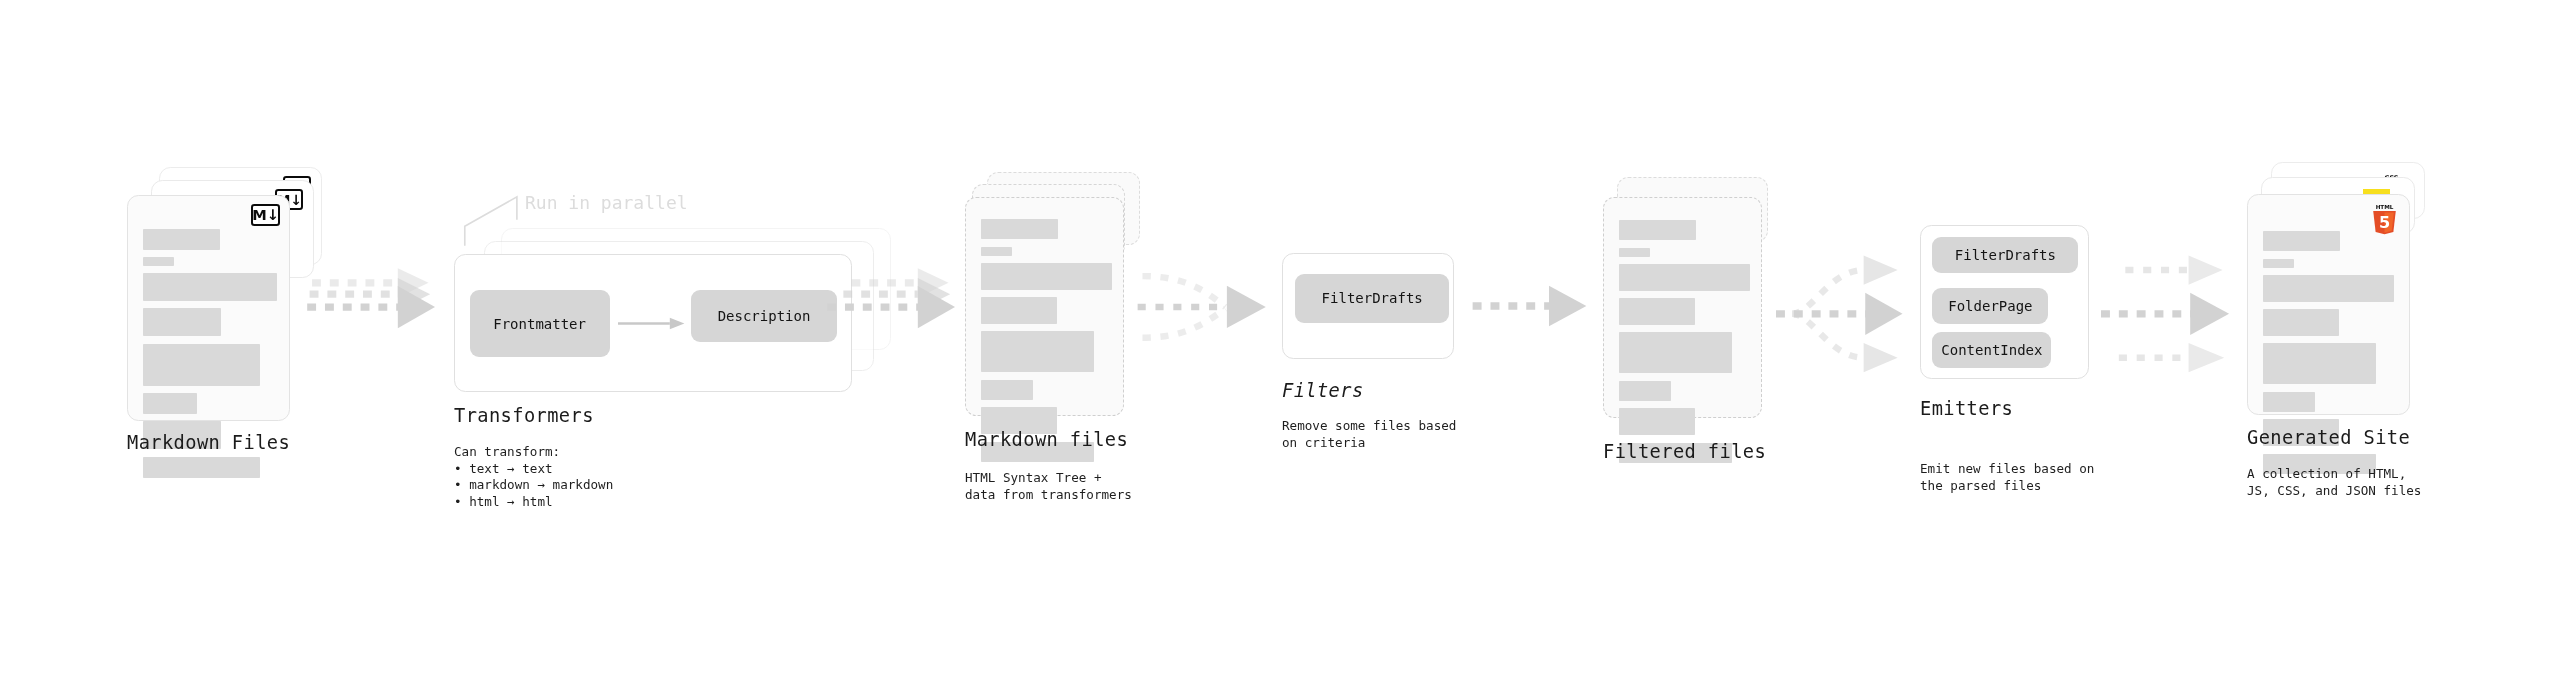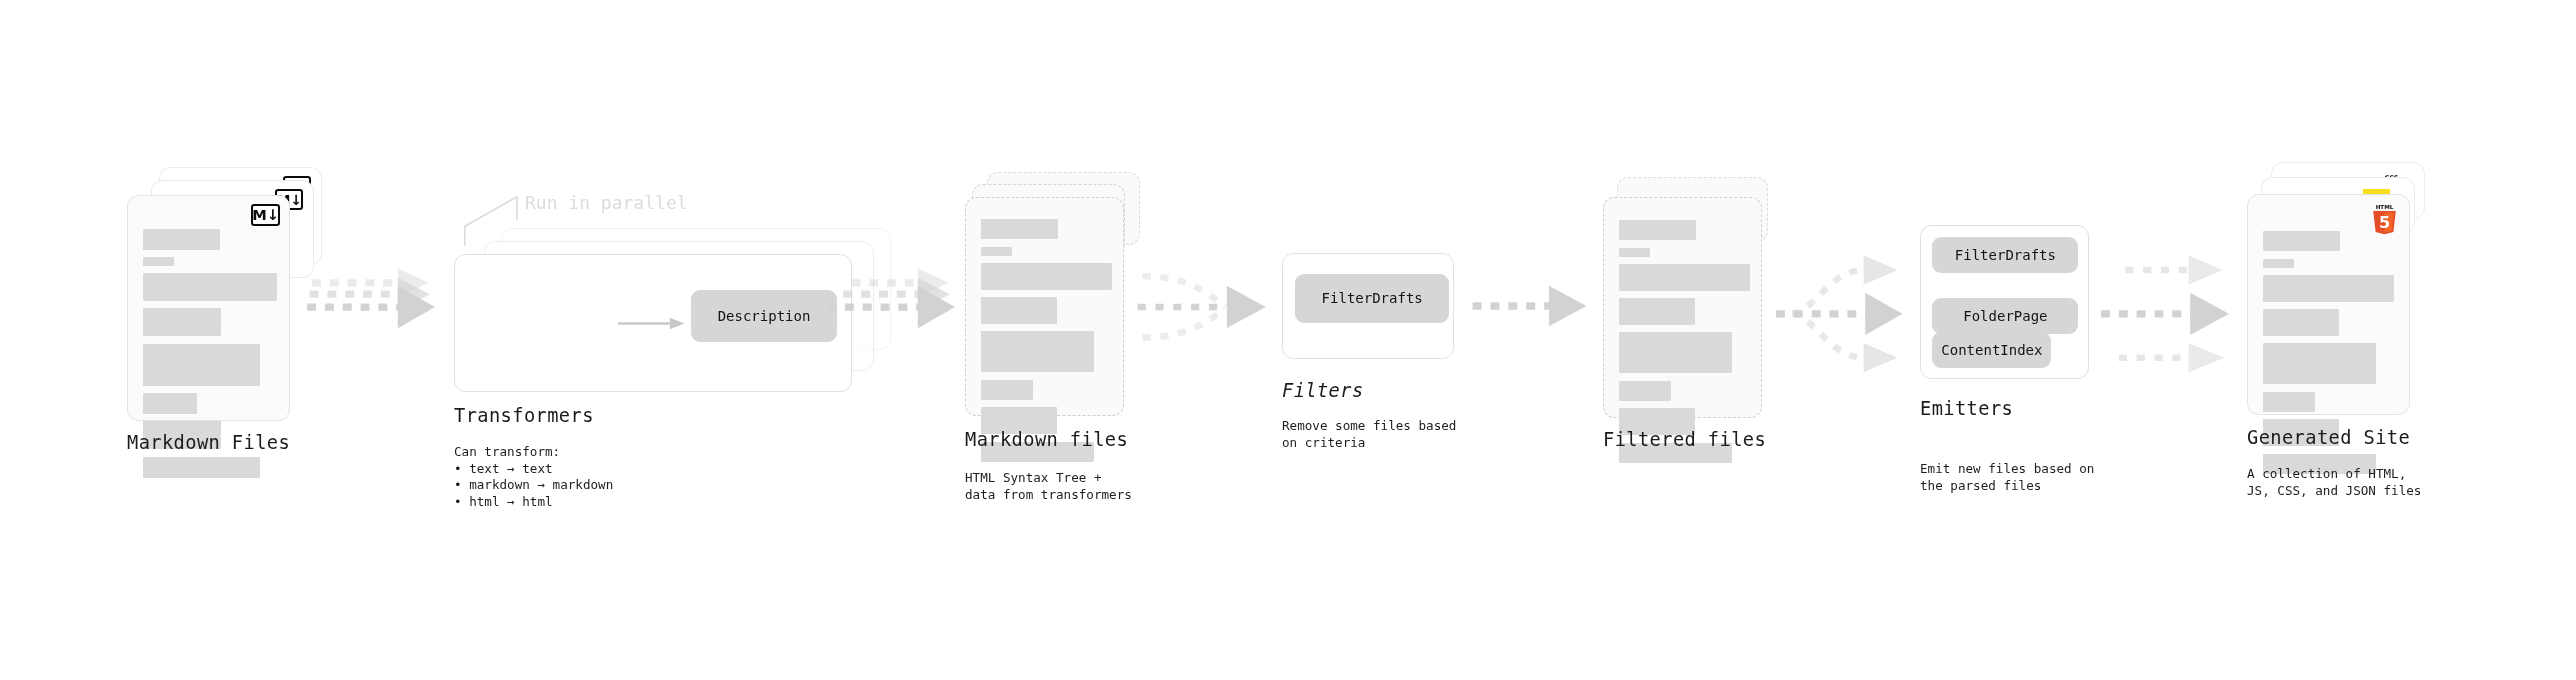--- a/index.html
+++ b/index.html
@@ -143,20 +143,21 @@
     <div class="panel layer" style="left:484px; top:241px; width:390px; height:130px; opacity:.55;">
       <div class="pill" style="position:absolute; left:36px; top:32.5px; width:114px; height:60px; background:#e2e2e2;"></div>
       <div class="pill" style="position:absolute; left:216px; top:32.5px; width:114px; height:60px; background:#e2e2e2;"></div>
       <svg class="abs-svg" style="left:158px; top:57px;" width="57" height="11.4" viewBox="0 0 70 14">
         <line x1="0" y1="7" x2="54" y2="7" stroke="#dcdcdc" stroke-width="3"></line>
         <polygon points="54,1 68,7 54,13" fill="#dcdcdc"></polygon>
       </svg>
     </div>
 
     <div class="panel" style="left:454px; top:254px; width:398px; height:138px;">
+      <div class="pill" style="position:absolute; left:14.6px; top:35px; width:140px; height:67px;">Frontmatter</div>
       <svg class="abs-svg" style="left:163px; top:62px;" width="68" height="13" viewBox="0 0 84 16">
         <line x1="0" y1="8" x2="64" y2="8" stroke="#c8c8c8" stroke-width="3"></line>
         <polygon points="64,1 82,8 64,15" fill="#c8c8c8"></polygon>
       </svg>
       <div class="pill" style="position:absolute; left:236px; top:35px; width:146px; height:52px;">Description</div>
     </div>
 
     <div class="stage-title" style="left:224px; top:0; left:224px; top:0;"></div>
     <div class="stage-title" style="left:454px; top:405px;">Transformers</div>
     <div class="stage-sub" style="left:454px; top:444px;">Can transform:
@@ -226,38 +227,38 @@
         <div class="bar" style="width:77px;height:20.3px;"></div>
         <div class="bar" style="width:31px;height:9px;"></div>
         <div class="bar" style="width:131px;height:27px;"></div>
         <div class="bar" style="width:76px;height:27px;"></div>
         <div class="bar" style="width:113px;height:41px;"></div>
         <div class="bar" style="width:52px;height:20.3px;"></div>
         <div class="bar" style="width:76px;height:27px;"></div>
         <div class="bar" style="width:113px;height:20.3px;"></div>
       </div>
     </div>
-    <div class="stage-title" style="left:1603px; top:429px;">Filtered files</div>
+    <div class="stage-title" style="left:1603px; top:441px;">Filtered files</div>
   </div>
 
   <svg class="abs-svg" style="left:1776px; top:236px;" width="146" height="146" viewBox="0 0 180 180">
     <g fill="none" stroke="#e2e2e2" stroke-width="8" stroke-dasharray="10 12">
       <path d="M 20 96 C 44 96, 66 42, 108 42" opacity="0.8"></path>
       <path d="M 20 96 C 44 96, 66 150, 108 150" opacity="0.8"></path>
     </g>
     <polygon points="108,24 150,42 108,60" fill="#e6e6e6"></polygon>
     <polygon points="108,132 150,150 108,168" fill="#e6e6e6"></polygon>
     <line x1="0" y1="96" x2="112" y2="96" stroke="#d2d2d2" stroke-width="9" stroke-dasharray="11 11"></line>
     <polygon points="110,70 156,96 110,122" fill="#d2d2d2"></polygon>
   </svg>
 
   <div>
     <div class="panel" style="left:1920px; top:225px; width:169px; height:154px;">
       <div class="pill" style="position:absolute; left:11.4px; top:11.4px; width:146px; height:36px;">FilterDrafts</div>
-      <div class="pill" style="position:absolute; left:11.4px; top:72px; width:146px; height:36px;">FolderPage</div>
+      <div class="pill" style="position:absolute; left:11.4px; top:62px; width:116px; height:36px;">FolderPage</div>
       <div class="pill" style="position:absolute; left:11.4px; top:106px; width:119px; height:36px;">ContentIndex</div>
     </div>
     <div class="stage-title" style="left:1920px; top:398px;">Emitters</div>
     <div class="stage-sub" style="left:1920px; top:437px;margin-top:24px;">Emit new files based on
 the parsed files</div>
   </div>
 
   <svg class="abs-svg" style="left:2101px; top:236px;" width="150" height="146" viewBox="0 0 185 180">
     <line x1="30" y1="42" x2="112" y2="42" stroke="#e6e6e6" stroke-width="8" stroke-dasharray="10 12"></line>
     <polygon points="108,24 150,42 108,60" fill="#eaeaea"></polygon>

